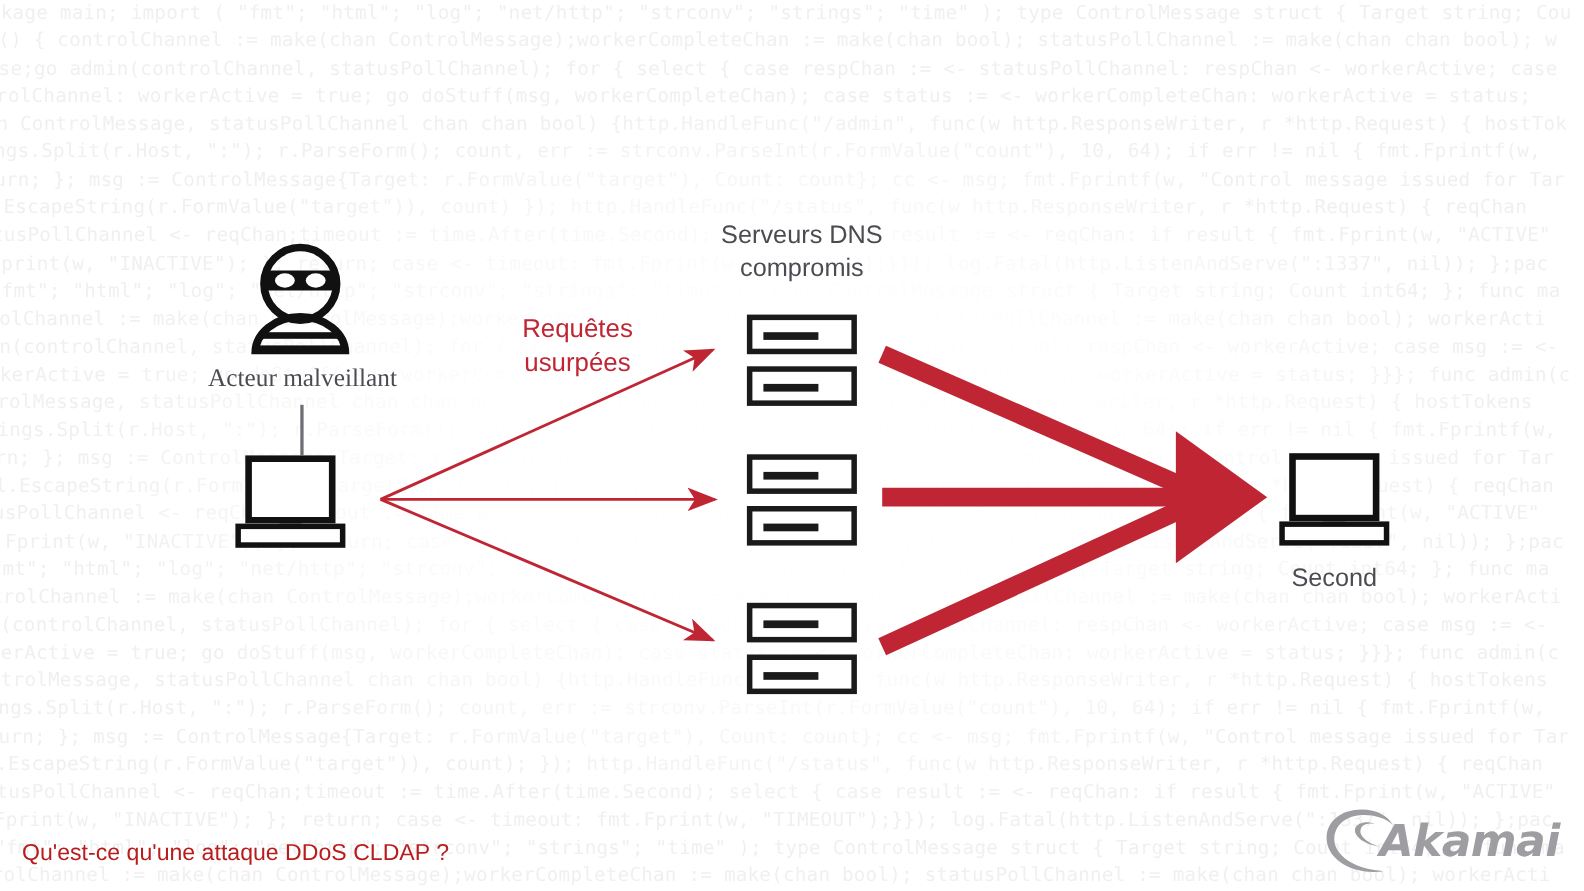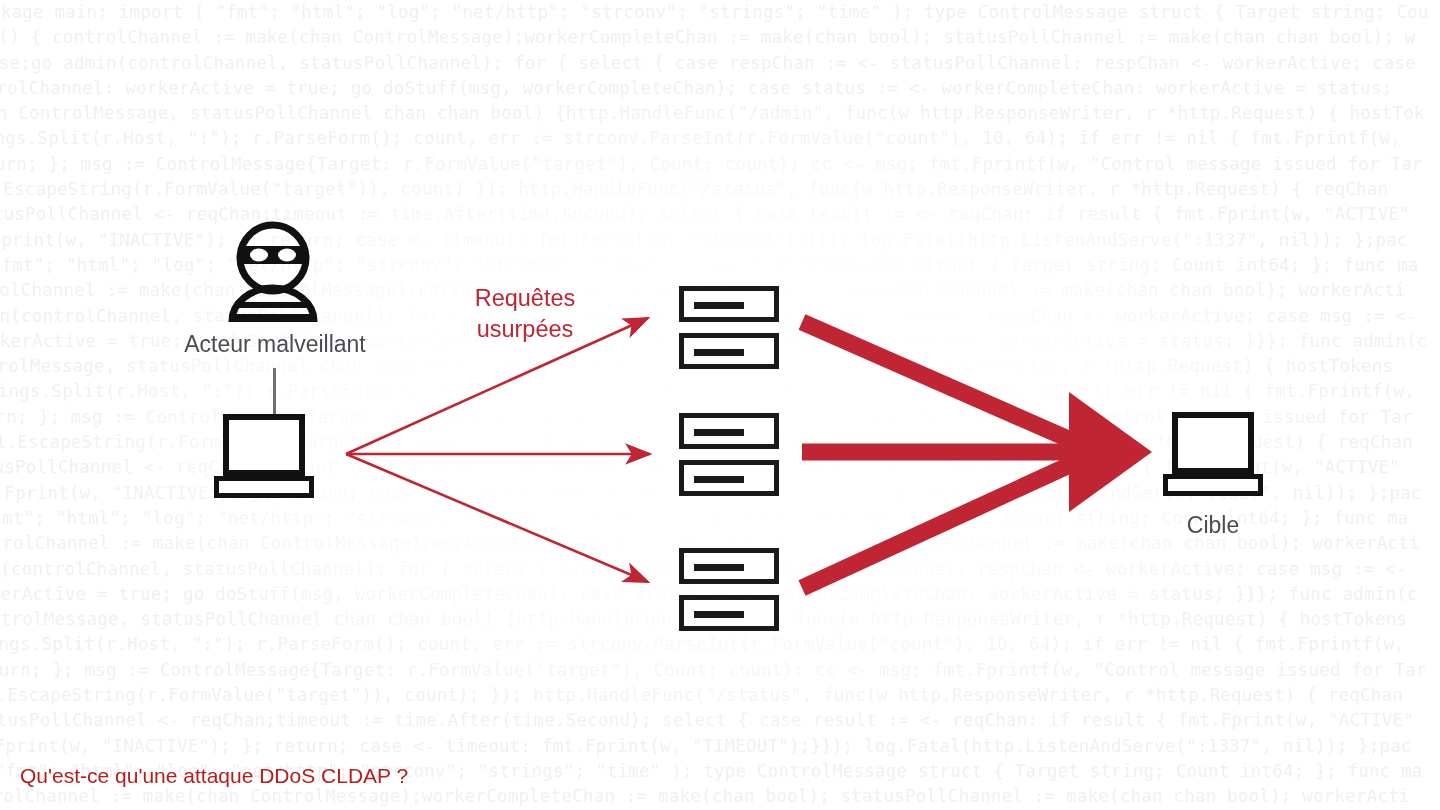--- a/index.html
+++ b/index.html
@@ -225,30 +225,32 @@
 
         <ellipse cx="34" cy="37" rx="9" ry="6.5" fill="#ffffff"></ellipse>
         <ellipse cx="62" cy="37" rx="9" ry="6.5" fill="#ffffff"></ellipse>
 
         <path d="M7,103 A41,33 0 0 1 89,103 Z" fill="none" stroke="#111111" stroke-width="7"></path>
         <rect x="12" y="84" width="72" height="6" fill="#111111"></rect>
         <rect x="8" y="96" width="80" height="6" fill="#111111"></rect>
       </g>
     </svg>
 
-    <div class="node-label" style="left:150px; top:329px; width:250px;">Acteur malveillant</div>
+    <div class="node-label" style="left:150px; top:329px; width:250px;font-family:Liberation Serif, serif;">Acteur malveillant</div>
 
     <div class="stem" style="left:273px; top:368px; height:46px;"></div>
 
     <div class="laptop" style="left:214px; top:414px; width:100px; height:84px;">
       <div class="screen"></div>
       <div class="pad"></div>
       <div class="base"></div>
     </div>
 
+    <div class="node-label" style="left:604px; top:198px; width:250px;">Serveurs DNS
+compromis</div>
 
     <div class="server" style="left:679px; top:286px;">
       <div class="led"></div>
     </div>
     <div class="server" style="left:679px; top:333px;">
       <div class="led"></div>
     </div>
 
     <div class="server" style="left:679px; top:413px;">
       <div class="led"></div>
@@ -262,23 +264,30 @@
     </div>
     <div class="server" style="left:679px; top:595px;">
       <div class="led"></div>
     </div>
 
     <div class="laptop" style="left:1163px; top:412px; width:100px; height:84px;">
       <div class="screen"></div>
       <div class="pad"></div>
       <div class="base"></div>
     </div>
-    <div class="node-label" style="left:1088px; top:510px; width:250px;">Cible</div>
+    <div class="node-label" style="left:1088px; top:510px; width:250px;">Second</div>
 
     <div class="flow-label" style="left:415px; top:283px; width:220px;">Requêtes
 usurpées</div>
 
   </div>
 
   <div id="caption">Qu'est-ce qu'une attaque DDoS CLDAP ?</div>
 
+  <div id="akamai-logo">
+    <svg width="72" height="62" viewBox="0 0 72 62">
+      <path d="M58,58 C28,62 6,46 6,28 C6,12 20,2 38,2 C52,2 62,8 66,16 C60,10 50,7 40,7 C24,7 13,16 13,29 C13,43 30,56 58,58 Z" fill="#9d9da2"></path>
+      <path d="M56,36 C40,34 30,26 32,19 C34,14 42,12 50,15 C43,14 38,16 37,20 C35,26 44,33 56,36 Z" fill="#9d9da2"></path>
+    </svg>
+    <span class="wordmark">Akamai</span>
+  </div>
 
 </div>
 
 </body></html>

